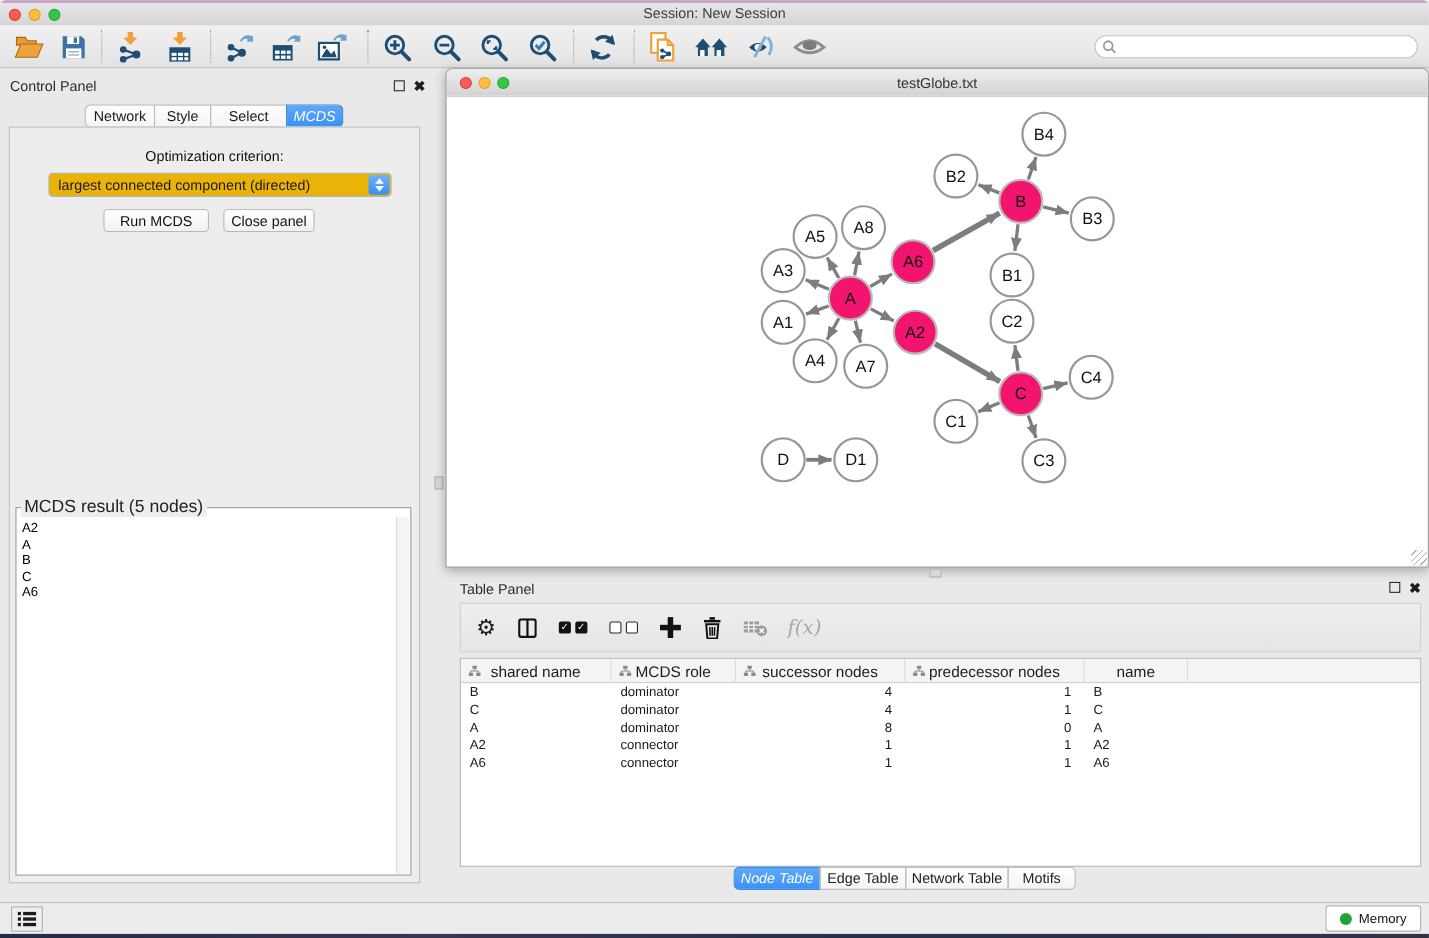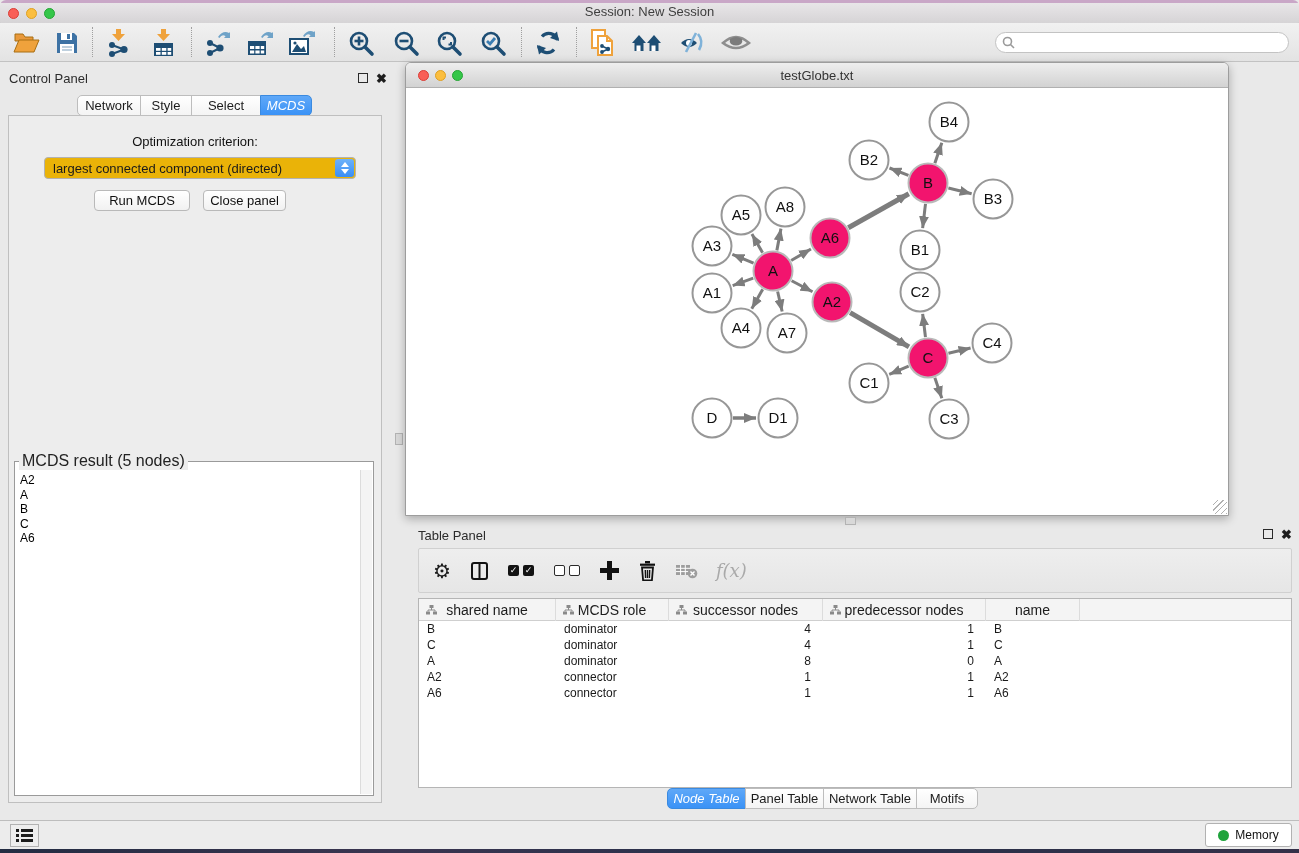--- a/index.html
+++ b/index.html
@@ -54,21 +54,21 @@
     border:1px solid #9a9a9a; background:#fff; padding:0; }
   .mcds-result legend { font-size:16px; color:#222; margin-left:4px; padding:0 3px; background:#ededed; }
   .mcds-list { position:absolute; left:1px; top:0px; right:13px; bottom:1px; padding:3px 0 0 4px;
     font-size:12px; line-height:14.6px; color:#000; overflow:hidden; }
   .mcds-scroll { position:absolute; right:1px; top:0; bottom:1px; width:12px; background:#f4f4f4; border-left:1px solid #dcdcdc; }
 
   .v-handle { position:absolute; left:395px; top:433px; width:8px; height:12px; background:#d8d8d8; border:1px solid #b3b3b3; }
   .h-handle { position:absolute; left:845px; top:517px; width:11px; height:8px; background:#d8d8d8; border:1px solid #b3b3b3; }
 
   
-  .network-window { position:absolute; left:405px; top:62px; width:824px; height:454px;
+  .network-window { position:absolute; left:405px; top:62px; width:894px; height:454px;
     background:#fff; border:1px solid #9d9d9d; border-radius:6px 6px 0 0; box-shadow:0 3px 10px rgba(0,0,0,.28); }
   .nw-titlebar { position:absolute; left:0; top:0; right:0; height:25px;
     background:linear-gradient(#eeeeee,#d2d2d2); border-bottom:1px solid #b0b0b0; border-radius:5px 5px 0 0; }
   .nw-titlebar .title { position:absolute; left:0; right:0; top:5px; text-align:center; font-size:13px; color:#333; }
   .nw-titlebar .tl { top:7px; }
   .nw-titlebar .tl.red { left:12px; } .nw-titlebar .tl.yel { left:29px; } .nw-titlebar .tl.grn { left:46px; }
   .nw-canvas { position:absolute; left:1px; top:26px; }
   .nw-grip { position:absolute; right:1px; bottom:1px; width:14px; height:14px;
     background:repeating-linear-gradient(135deg, transparent 0 3px, #b0b0b0 3px 4px); }
 
@@ -561,21 +561,21 @@
           <div class="td" style="width: 113px; text-align: left; padding: 0px 0px 0px 8px;">connector</div>
           <div class="td" style="width: 154px; text-align: right; padding: 0px 12px 0px 0px;">1</div>
           <div class="td" style="width: 163px; text-align: right; padding: 0px 12px 0px 0px;">1</div>
           <div class="td" style="width: 94px; text-align: left; padding: 0px 0px 0px 8px;">A6</div>
         </div>
       </div>
   </div>
 
   <div class="tp-tabs">
       <div class="seg-tab active" style="width: 79px;">Node Table</div>
-      <div class="seg-tab" style="width: 79px;">Panel Table</div>
+      <div class="seg-tab" style="width: 79px;">Edge Table</div>
       <div class="seg-tab" style="width: 94px;">Network Table</div>
       <div class="seg-tab" style="width: 62px;">Motifs</div>
     </div>
 </div>
 
 <div class="statusbar">
   <div class="list-btn">
     <svg width="17" height="15" viewBox="0 0 17 15">
       <g fill="#1c1c1c">
           <rect x="0" y="1" width="3" height="3"></rect>

